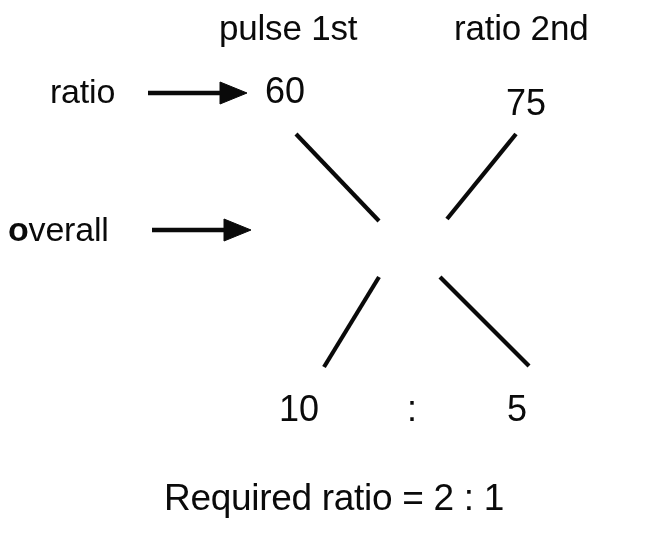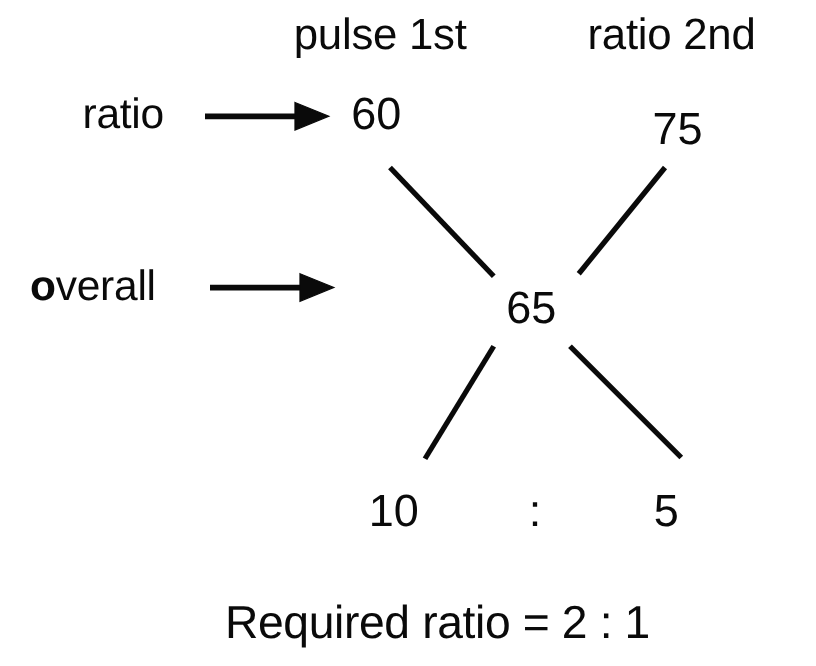--- a/index.html
+++ b/index.html
@@ -11,21 +11,21 @@
     width: 653px;
     height: 533px;
     position: relative;
     overflow: hidden;
     font-family: "Liberation Sans", sans-serif;
     color: #000000;
     -webkit-font-smoothing: antialiased;
   }
   .stage {
     position: absolute;
-    left: 16px;
+    left: 0;
     top: 0;
     width: 551px;
     height: 533px;
   }
   .txt {
     position: absolute;
     white-space: pre;
     line-height: 1;
     color: #0a0a0a;
   }
@@ -95,21 +95,20 @@
   <div class="txt col-head" id="head-right">ratio 2nd</div>
 
   <div class="txt side-label" id="label-overall"><span class="lead">o</span><span>verall</span></div>
 
   <div class="txt side-label" id="label-ratio">ratio</div>
 
   <div class="txt node" id="node-tl">60</div>
 
   <div class="txt node" id="node-tr">75</div>
 
-  <div class="txt node" id="node-center">65</div>
 
   <div class="txt node" id="node-bl">10</div>
 
   <div class="txt node" id="node-colon">:</div>
 
   <div class="txt node" id="node-br">5</div>
 
   <div class="txt" id="caption">Required ratio = 2 : 1</div>
 
   <svg class="lines" viewBox="0 0 653 533">

